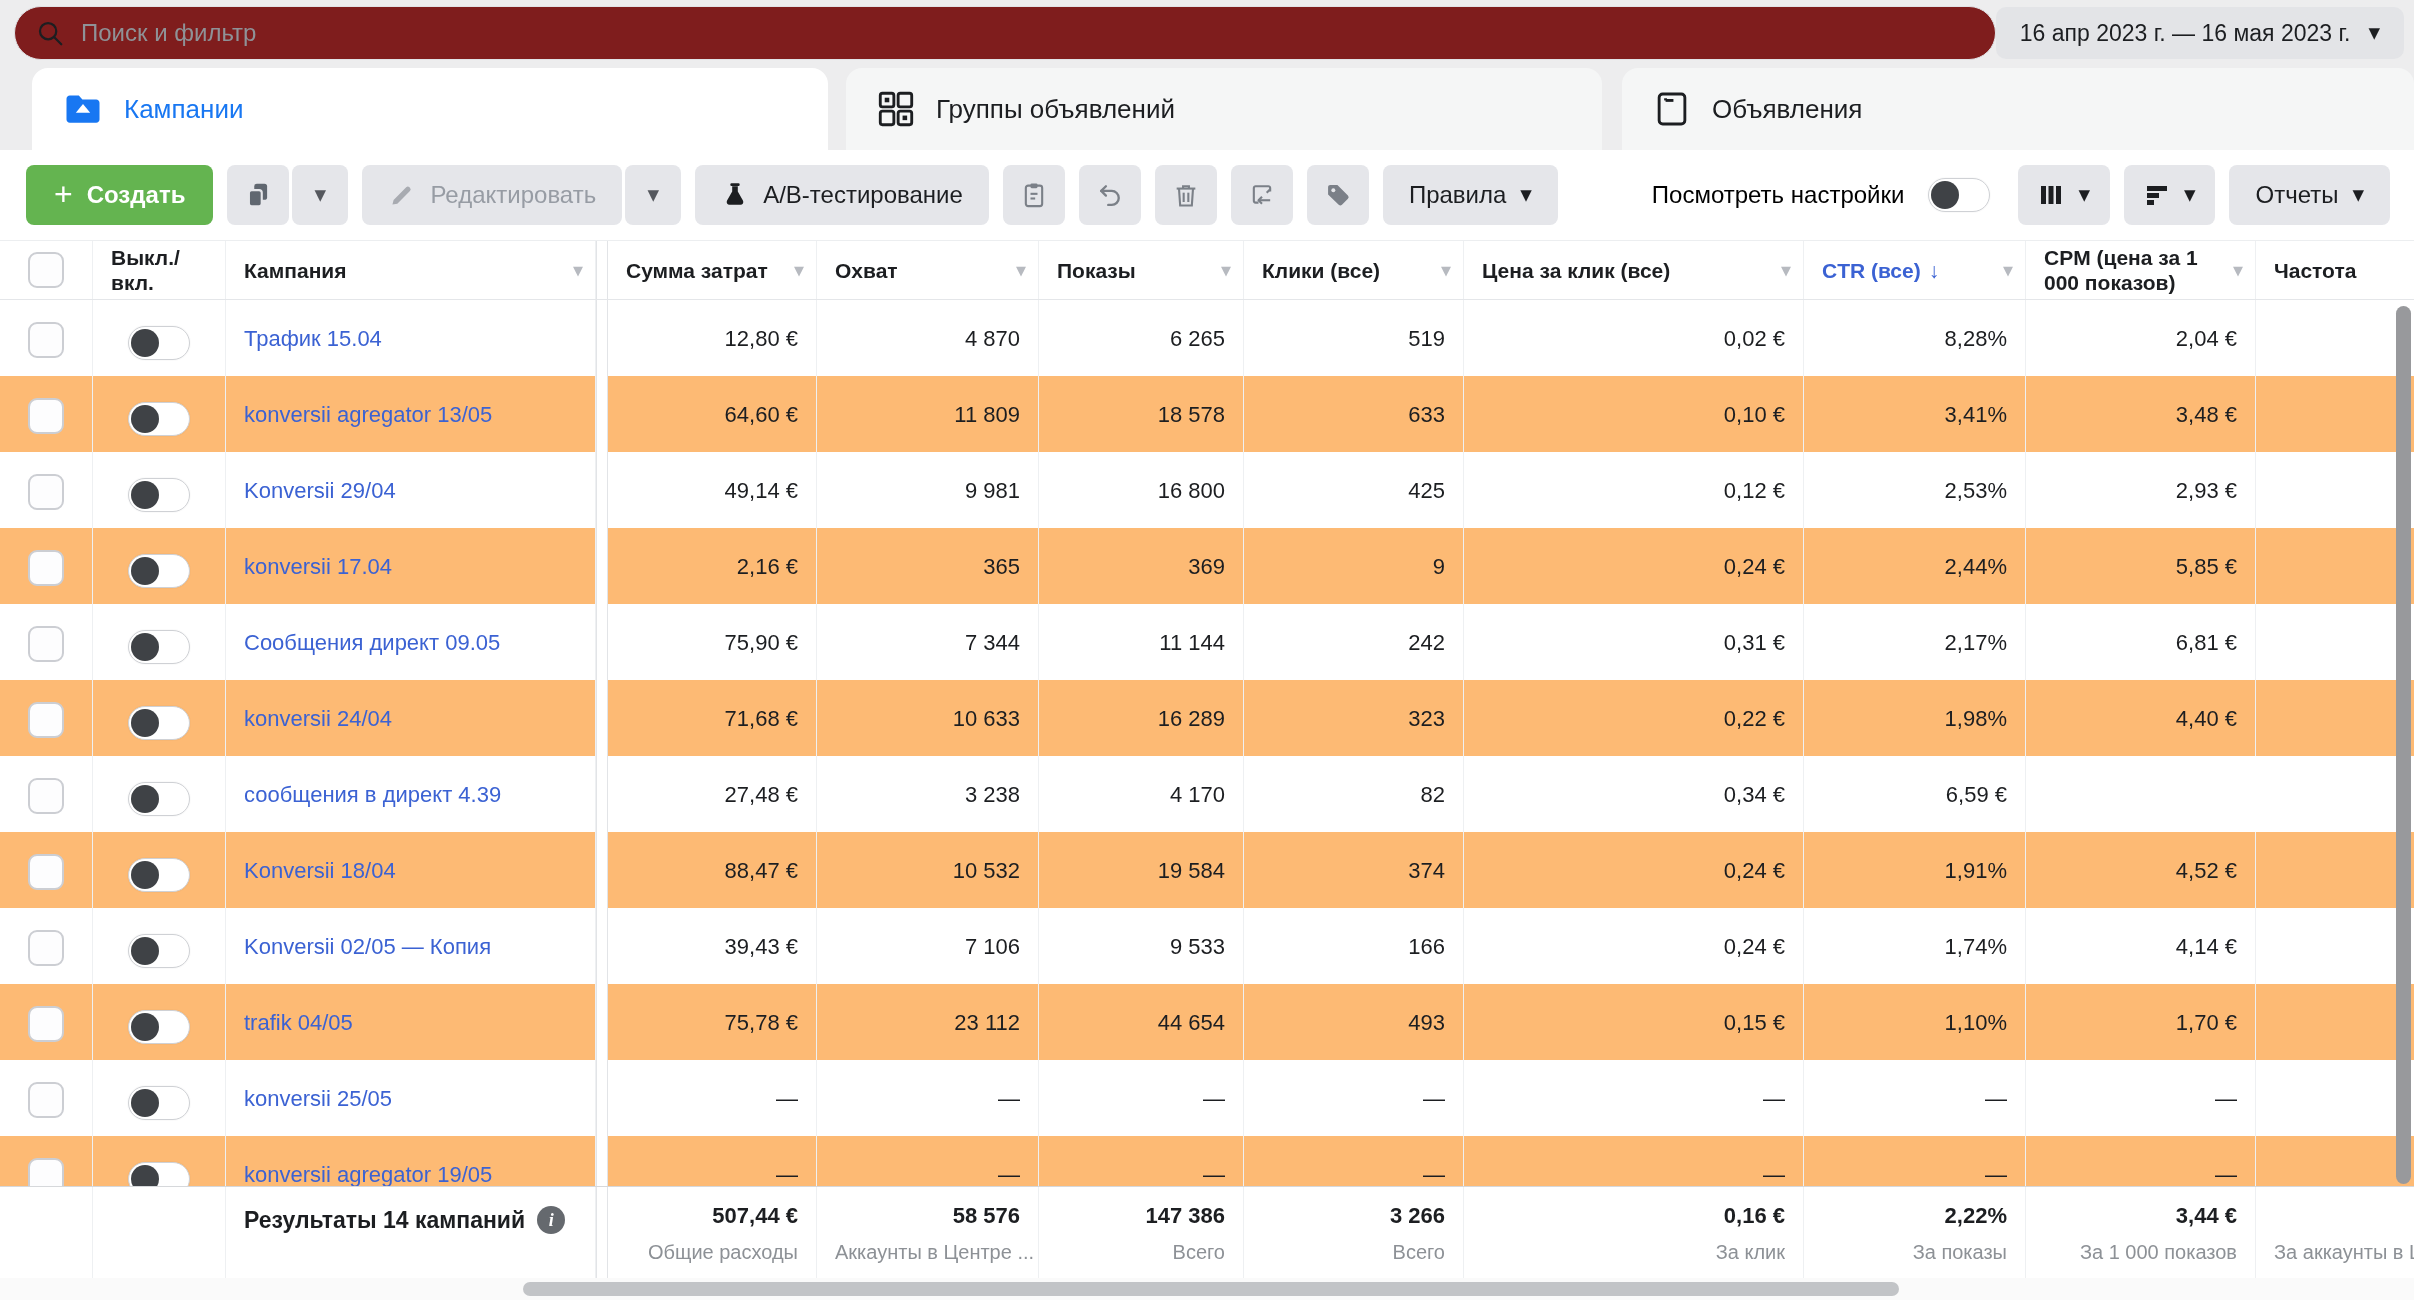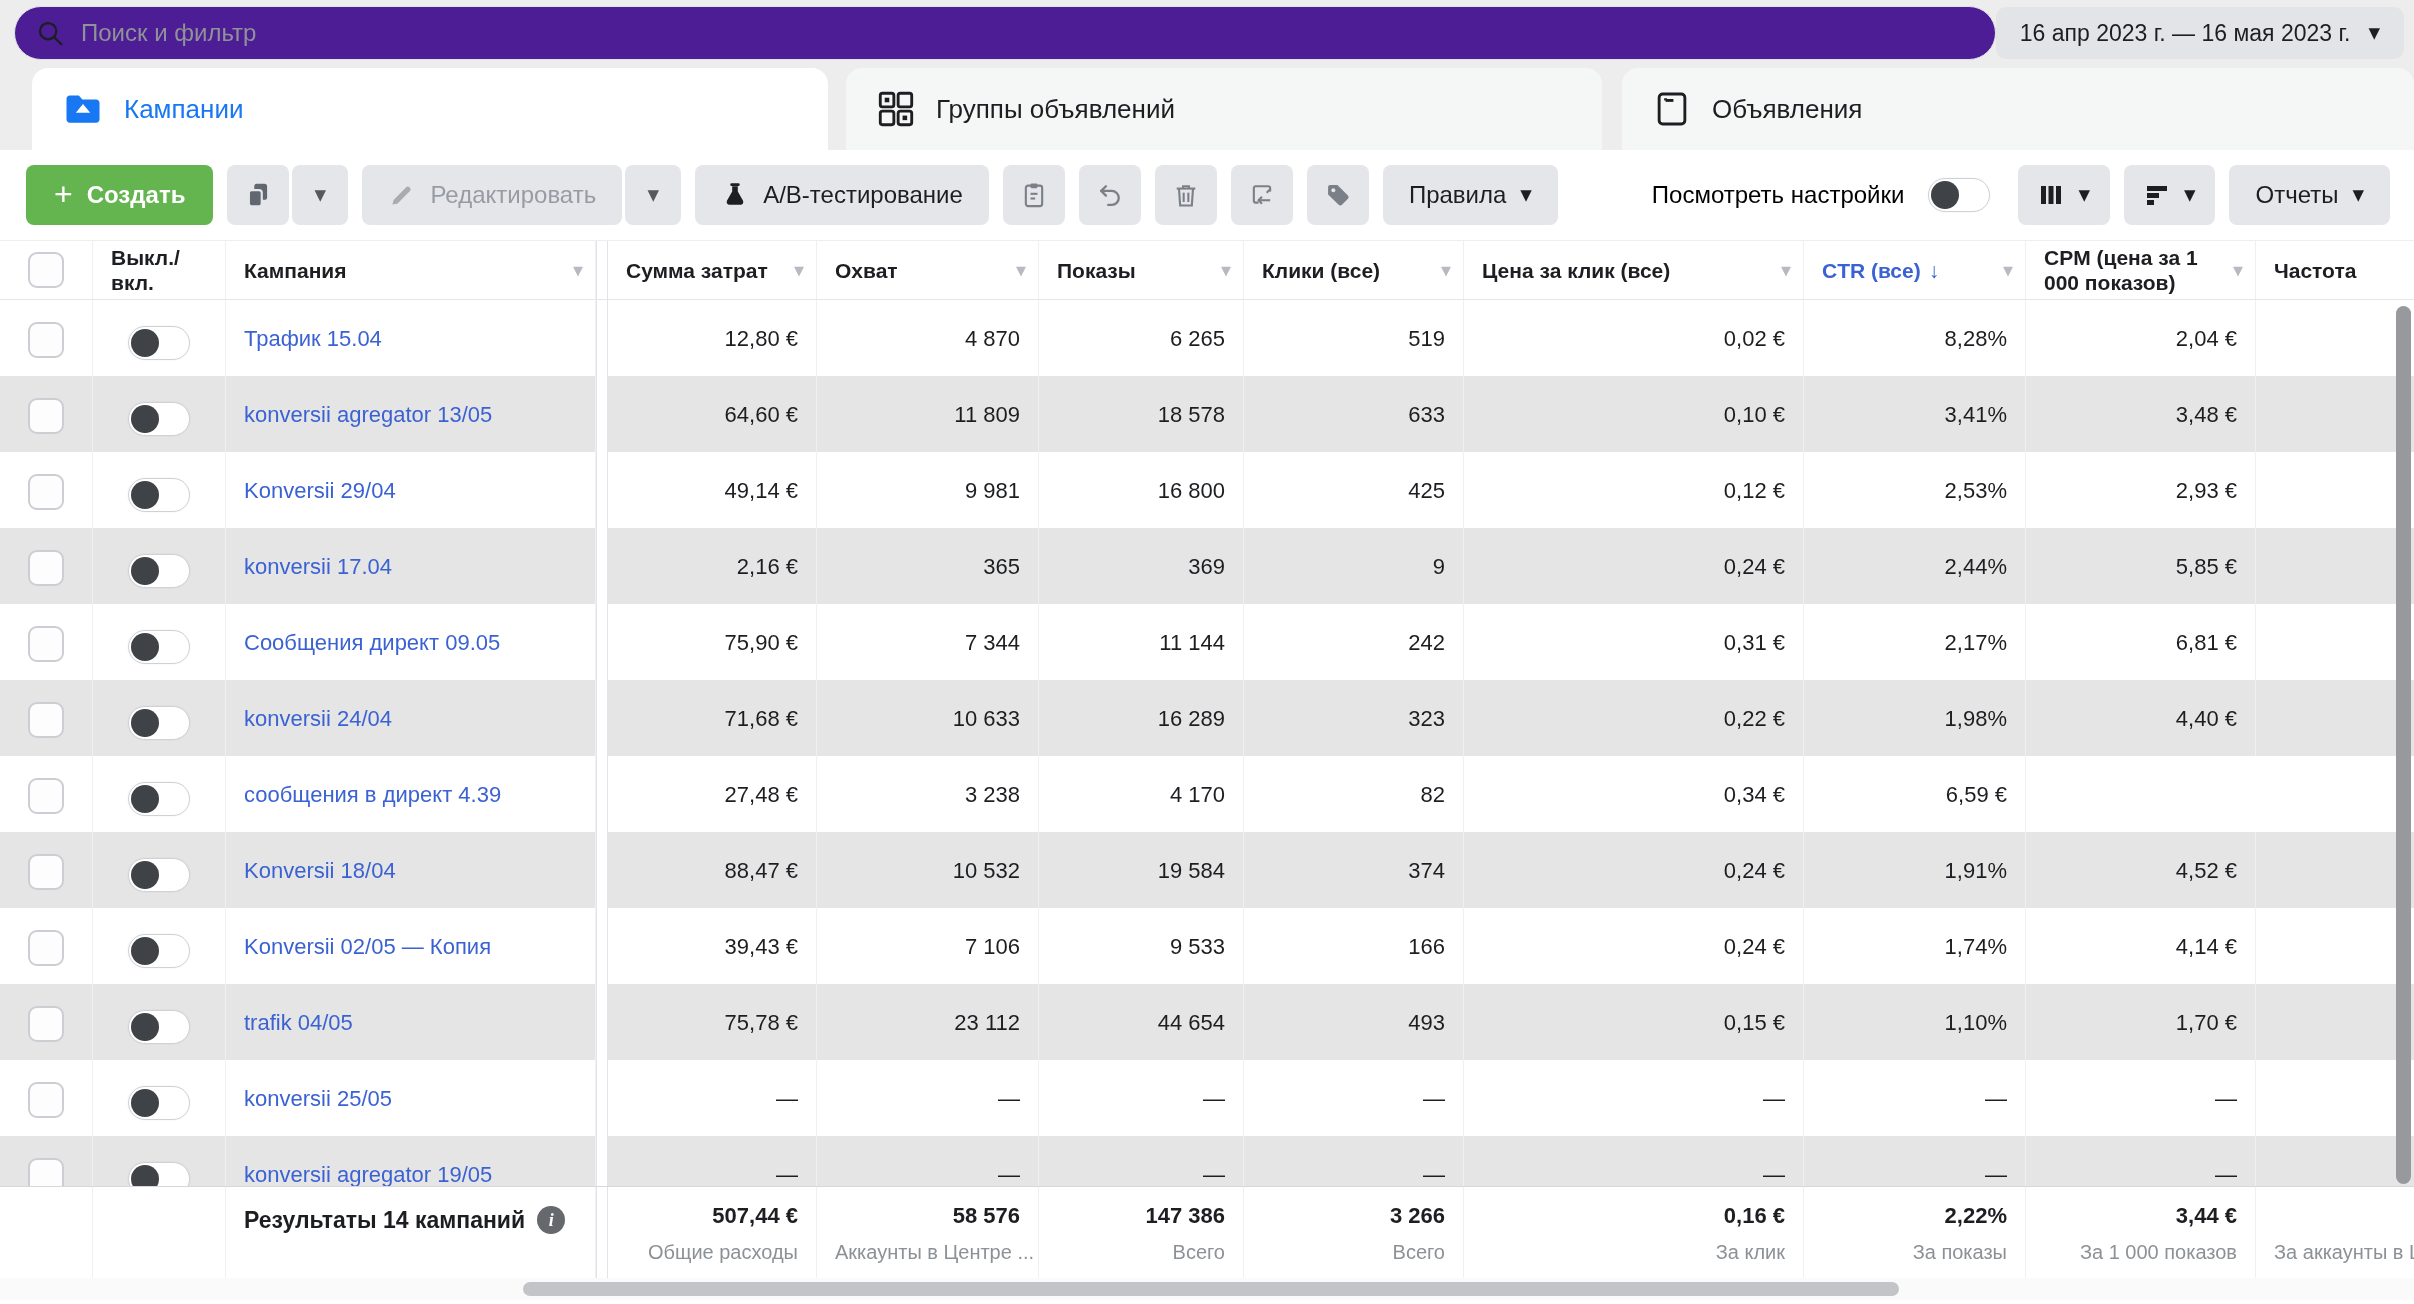--- a/index.html
+++ b/index.html
@@ -6,21 +6,21 @@
   html,body { background:#fff; }
   .app {
     position: relative; width: 2414px; height: 1304px; overflow: hidden;
     background: #ededee; color: #1c1e21;
     font-family: "Liberation Sans","DejaVu Sans",sans-serif;
   }
   
   .topbar { position:absolute; top:0; left:0; width:100%; height:66px; }
   .search-pill {
     position:absolute; left:14px; top:6px; width:1982px; height:54px;
-    background:#4c1d95; border:1px solid #e1e3e6; border-radius:28px;
+    background:#7f1d1d; border:1px solid #e1e3e6; border-radius:28px;
     display:flex; align-items:center; padding:0 20px; cursor:text;
   }
   .search-placeholder { color:#8f9297; font-size:24px; margin-left:16px; }
   .date-btn {
     position:absolute; right:10px; top:7px; height:52px; background:#e3e4e7;
     border:none; border-radius:10px; display:flex; align-items:center; gap:18px;
     padding:0 24px; font-size:23px; color:#1c1e21; cursor:pointer;
     font-family:inherit;
   }
   .glyph-caret { font-family:"DejaVu Sans",sans-serif; font-size:15px; color:#1c1e21; }
@@ -77,21 +77,21 @@
     padding:0 44px 0 18px; font-size:21px; font-weight:700; line-height:25px;
     border-right:1px solid #eef0f2; cursor:pointer;
   }
   .th .sort { position:absolute; right:12px; top:50%; transform:translateY(-50%);
     font-size:13px; color:#b7bac0; font-family:"DejaVu Sans",sans-serif; }
   .th.center { justify-content:center; padding:0; }
   .th.blue { color:#3b62d3; gap:8px; }
   .divider-cell { background:#fff !important; border-left:1px solid #e2e4e7; border-right:1px solid #e2e4e7 !important; padding:0 !important; }
   .tbody { height:886px; overflow:hidden; }
   .tr { display:grid; grid-template-columns:var(--cols); height:76px; background:#fff; }
-  .tr.alt { background:#e5e5e5; }
+  .tr.alt { background:#fdba74; }
   .td { border-right:1px solid #eef0f2; padding:26px 18px 0 18px; font-size:22px; color:#1c1e21; }
   .td.num { text-align:right; white-space:nowrap; }
   .td.check { display:flex; justify-content:center; padding:22px 0 0; }
   .td.tgl { display:flex; justify-content:center; padding:26px 0 0; }
   .cb { width:36px; height:36px; border:2px solid #ccced3; border-radius:9px; background:#fdfdfe; cursor:pointer; flex:none; }
   .link { color:#3b62d3; text-decoration:none; cursor:pointer; white-space:nowrap; }
   .tfoot { display:grid; grid-template-columns:var(--cols); height:92px; border-top:1px solid #d6d8db; background:#fff; }
   .tf { border-right:1px solid #eef0f2; padding:16px 18px 0; text-align:right; }
   .tf .val { font-size:22px; font-weight:700; min-height:26px; white-space:nowrap; }
   .tf .sub { margin-top:12px; font-size:20px; color:#8d9196; white-space:nowrap; }

